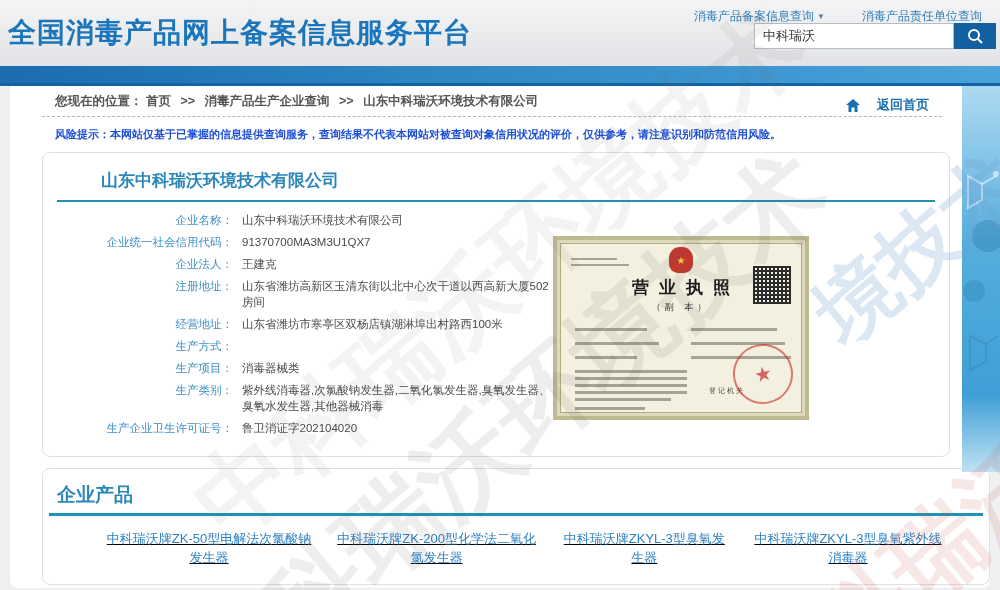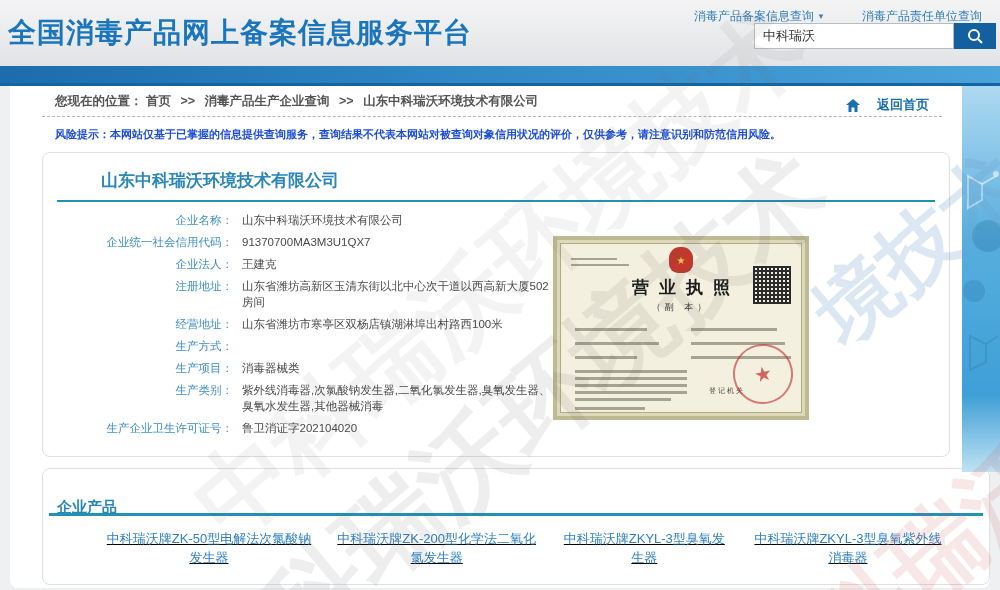--- a/index.html
+++ b/index.html
@@ -65,21 +65,21 @@
     background-image:repeating-linear-gradient(0deg,#2b2b2b 0 2px,transparent 2px 4px),
                      repeating-linear-gradient(90deg,#2b2b2b 0 2px,#f3f0df 2px 4px);}
   .bar{position:absolute;height:3px;background:#8d8a78;opacity:.75;}
   .lic-issuer{position:absolute;left:148px;top:142px;font-size:7px;color:#444;letter-spacing:2px;}
   .lic-seal{position:absolute;right:8px;bottom:8px;width:56px;height:56px;border:2px solid rgba(200,40,40,.6);
     border-radius:50%;display:flex;align-items:center;justify-content:center;
     color:rgba(200,40,40,.7);font-size:20px;transform:rotate(-12deg);}
   
   .products-box{position:absolute;left:42px;top:468px;width:946px;height:115px;
     border:1px solid #e0e0e0;border-radius:8px;background:#fff;z-index:2;}
-  .products-title{position:absolute;left:14px;top:13px;font-size:15px;font-weight:bold;color:#2b87b9;margin-top:16px;}
+  .products-title{position:absolute;left:14px;top:13px;font-size:19px;font-weight:bold;color:#2b87b9;}
   .products-rule{position:absolute;left:6px;right:6px;top:44px;height:3px;background:#2191b5;}
   .product-list{position:absolute;left:60px;right:45px;top:60px;display:flex;justify-content:space-between;text-decoration:underline;}
   .product-link{display:block;text-align:center;color:#2f80c2;font-size:13px;line-height:19px;
     cursor:pointer;text-decoration:none;}
   .product-link:nth-child(1){width:212px;}
   .product-link:nth-child(2){width:200px;}
   .product-link:nth-child(3){width:172px;}
   .product-link:nth-child(4){width:192px;}
   
   .wm{position:absolute;z-index:6;pointer-events:none;font-weight:bold;white-space:nowrap;}

